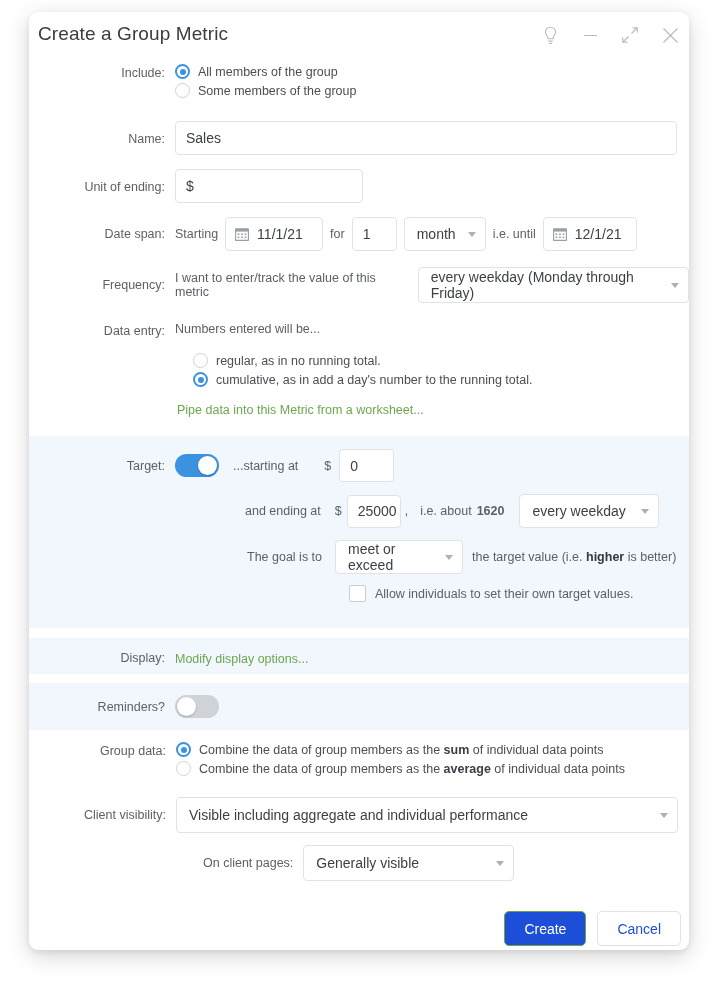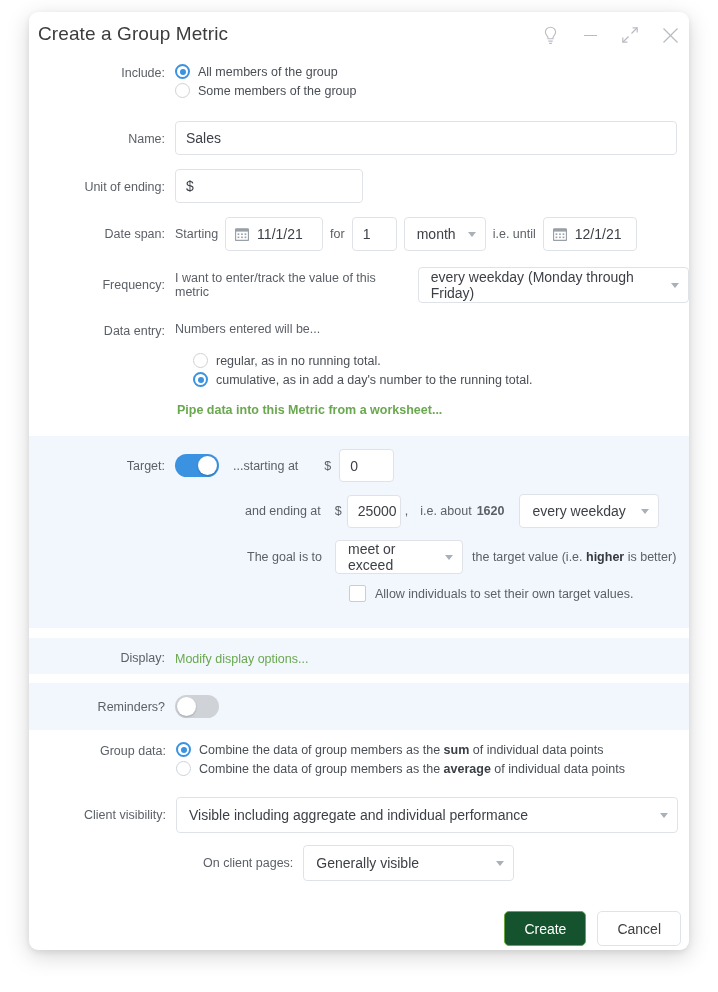--- a/index.html
+++ b/index.html
@@ -205,27 +205,27 @@
     font-size: 14px;
     padding: 0 19px;
     height: 35px;
     display: inline-flex;
     align-items: center;
     justify-content: center;
     cursor: pointer;
     box-sizing: border-box;
   }
   .btn-primary {
-    background: #14532d;
+    background: #1d4ed8;
     color: #fff;
     border: 1px solid #6aa83f;
   }
   .btn-secondary {
     background: #fff;
-    color: #404040;
+    color: #1d4ed8;
     border: 1px solid #dfe3e8;
   }
 </style>
 </head>
 <body>
 
 <div class="page">
   <div class="dialog">
 
     <div class="titlebar">
@@ -352,21 +352,21 @@
         <div class="ctl">
           <div class="smalltext">Numbers entered will be...</div>
           <div class="radio-line" style="margin-top:17px;margin-left:18px;">
             <div class="radio"></div>
             <span class="radio-text">regular, as in no running total.</span>
           </div>
           <div class="radio-line" style="margin-left:18px;">
             <div class="radio on"></div>
             <span class="radio-text">cumulative, as in add a day's number to the running total.</span>
           </div>
-          <div class="link" style="margin-top:16px;margin-left:2px;font-weight:bold;">Pipe data into this Metric from a worksheet...</div>
+          <div class="link" style="margin-top:16px;margin-left:2px;">Pipe data into this Metric from a worksheet...</div>
         </div>
       </div>
 
     </div>
 
     <div class="band" style="top:424px;height:192px;">
       <div class="row" style="padding-top:13px;align-items:center;">
         <div class="lbl">Target:</div>
         <div class="ctl" style="display:flex;align-items:center;gap:14px;">
           <div class="toggle on">

